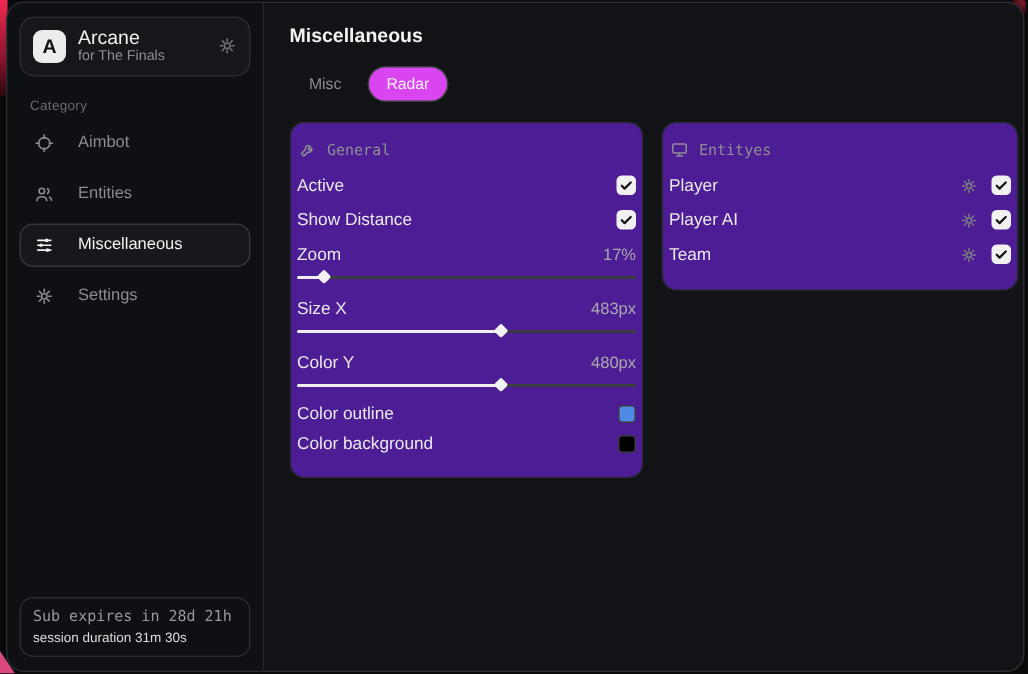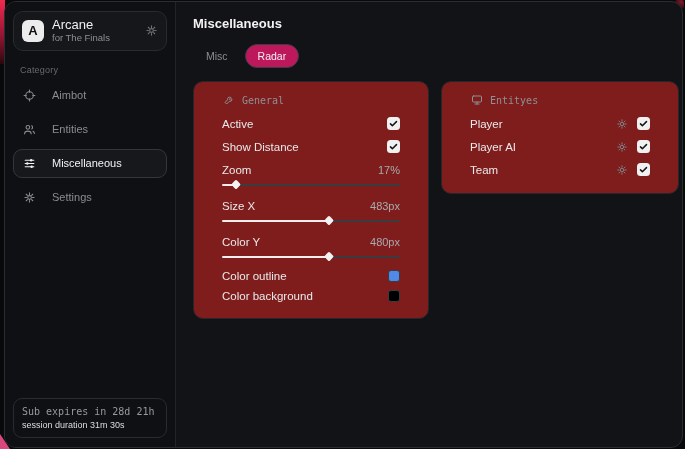--- a/index.html
+++ b/index.html
@@ -40,25 +40,25 @@
   .sub-card{margin-top:auto;border:1px solid #2a2b2f;border-radius:9px;padding:7px 8px}
   .sub-line1{font-family:"DejaVu Sans Mono",monospace;font-size:10px;color:#97999d;white-space:nowrap}
   .sub-line2{font-size:9px;color:#dcdddf;font-weight:normal;margin-top:3px}
 
   
   .main{flex:1;padding:14px 16px 0 17px;display:flex;flex-direction:column}
   .main-title{font-size:13px;font-weight:bold;color:#f3f3f4}
   .tabs{display:flex;gap:4px;margin-top:13px;align-items:center}
   .tab{font-size:10.5px;color:#8b8d91;padding:5px 12px;border-radius:13px;
     border:1px solid transparent;cursor:default}
-  .tab.selected{background:#be185d;color:#f1f1f2;border-color:#3c3d41}
+  .tab.selected{background:#d946ef;color:#f1f1f2;border-color:#3c3d41}
 
   .panels{display:flex;gap:12px;margin-top:13px;align-items:flex-start}
-  .panel{background:#7f1d1d;border:1px solid #26272b;border-radius:10px;
-    padding:10px 28px 12px;box-sizing:border-box}
+  .panel{background:#4c1d95;border:1px solid #26272b;border-radius:10px;
+    padding:10px 4px 12px;box-sizing:border-box}
   .panel-general{width:236px}
   .panel-entities{width:238px}
   .panel-header{display:flex;gap:7px;align-items:center;color:#8e9094;
     font-family:"DejaVu Sans Mono",monospace;font-size:10px;margin:2px 0 6px 1px}
   .row{display:flex;align-items:center;justify-content:space-between;min-height:23px}
   .row-label{font-size:11.5px;color:#e9e9ea}
   .row-value{font-size:11px;color:#a8aaae}
   .row-right{display:flex;align-items:center;gap:9px}
   .gear-dim{color:#7d7f83;display:flex}
 

